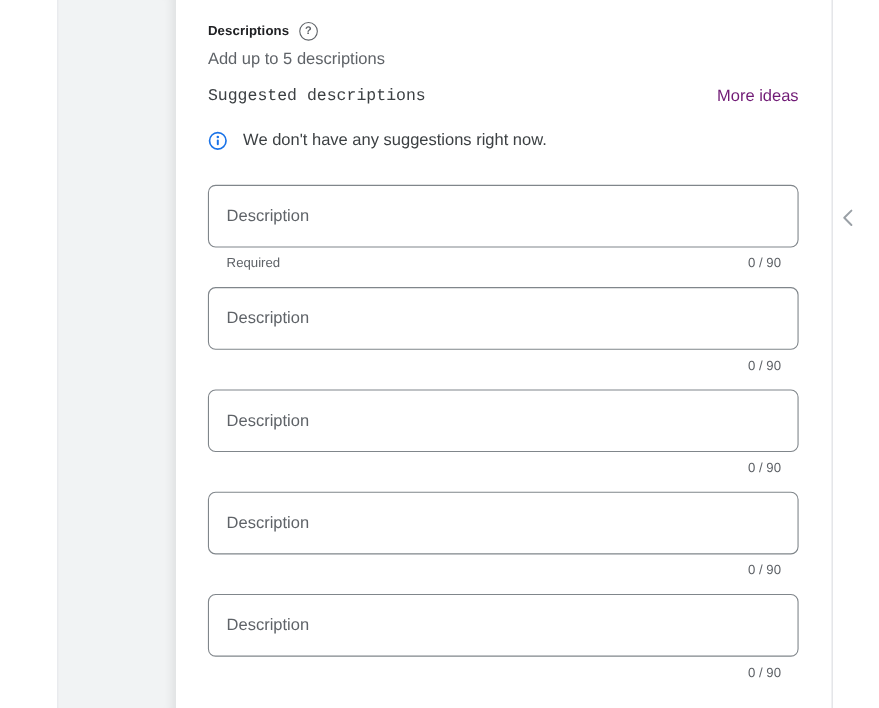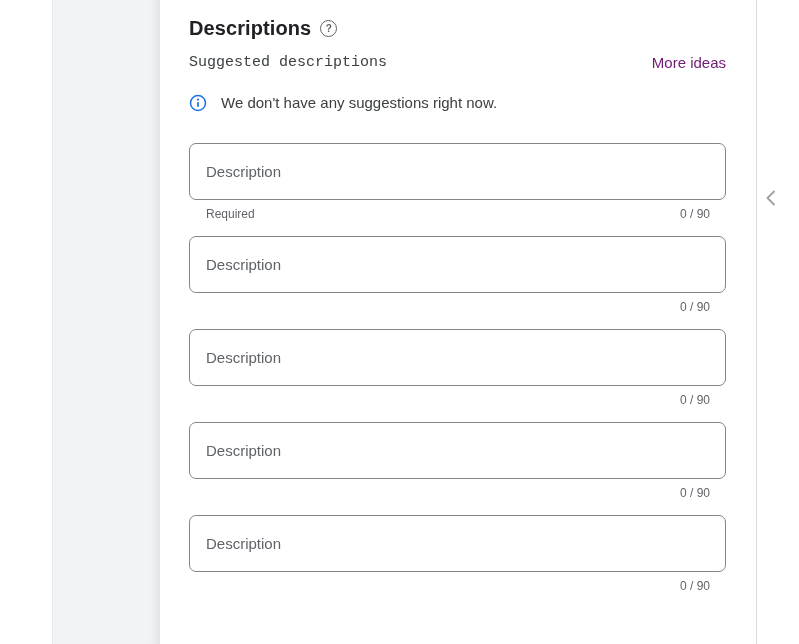--- a/index.html
+++ b/index.html
@@ -37,21 +37,21 @@
     width: 537px;
   }
 
   .title-row {
     padding-top: 18px;
     display: flex;
     align-items: center;
     gap: 9px;
   }
   .title-row h2 {
-    font-size: 20px;
+    font-size: 12px;
     font-weight: 700;
     color: #202124;
     line-height: 20px;
     letter-spacing: .1px;
   }
   .help-icon {
     width: 17px; height: 17px;
     border: 1.5px solid #5f6368;
     border-radius: 50%;
     display: inline-flex;
@@ -158,20 +158,21 @@
   <div class="nav-rail"></div>
 
   <div class="panel">
     <div class="panel-content">
 
       <div class="title-row">
         <h2>Descriptions</h2>
         <span class="help-icon">?</span>
       </div>
 
+      <div class="subtitle">Add up to 5 descriptions</div>
 
       <div class="suggested-row">
         <span class="suggested-label">Suggested descriptions</span>
         <a class="more-ideas">More ideas</a>
       </div>
 
       <div class="info-row">
         <svg width="18" height="18" viewBox="0 0 18 18">
           <circle cx="9" cy="9" r="7.5" fill="none" stroke="#1a73e8" stroke-width="1.5"></circle>
           <circle cx="9" cy="5.6" r="1.15" fill="#1a73e8"></circle>

